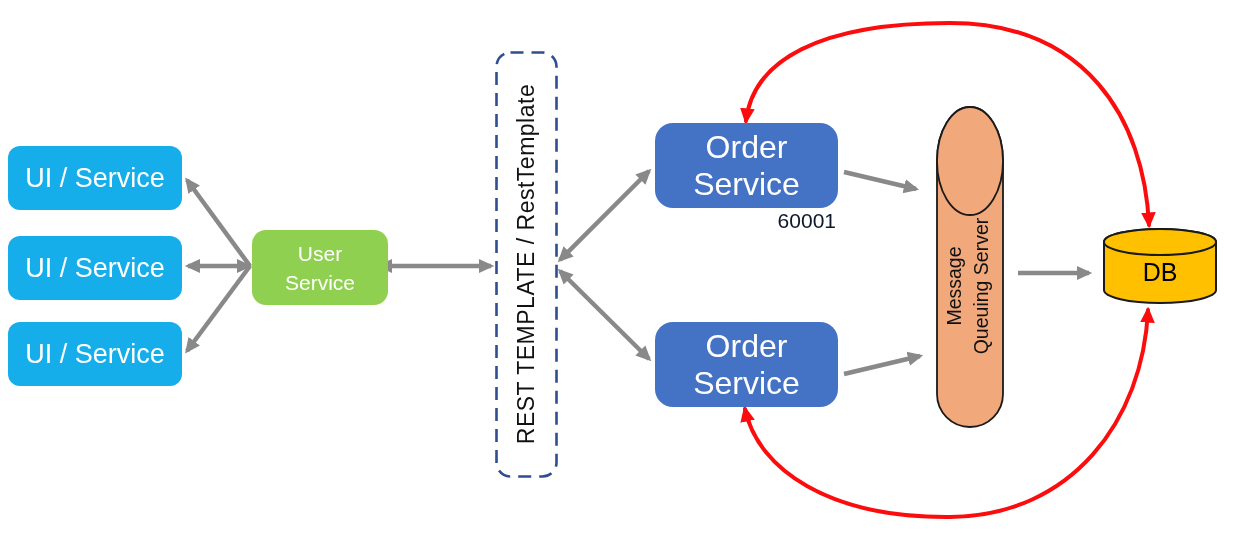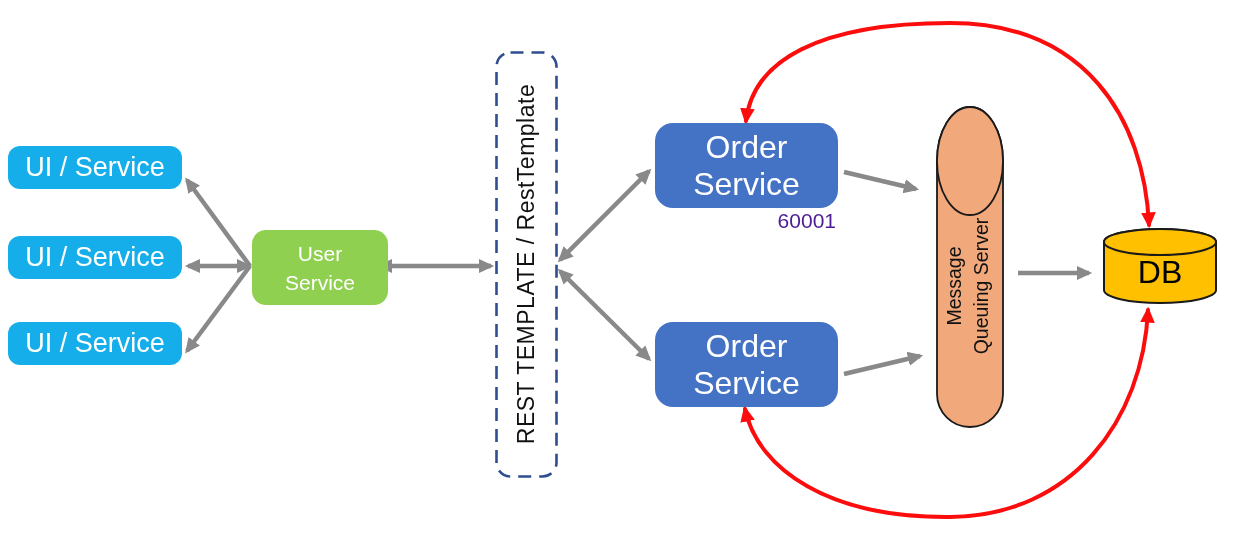--- a/index.html
+++ b/index.html
@@ -6,51 +6,51 @@
   .stage {
     position:relative; width:1238px; height:535px; background:#ffffff;
     font-family:"Liberation Sans", sans-serif; overflow:hidden;
   }
   svg.layer { position:absolute; left:0; top:0; width:1238px; height:535px; }
   .node {
     position:absolute; display:flex; align-items:center; justify-content:center;
     color:#ffffff; text-align:center; box-sizing:border-box;
   }
   .ui-box {
-    left:8px; width:174px; height:43px; background:#15AEEA; border-radius:12px;
+    left:8px; width:174px; height:64px; background:#15AEEA; border-radius:12px;
     font-size:27px;
   }
   .ui-1 { top:146px; } .ui-2 { top:236px; } .ui-3 { top:322px; }
   .user-box {
     left:252px; top:230px; width:136px; height:75px; background:#90D050;
     border-radius:14px; font-size:21px; line-height:29px; white-space:pre-line;
   }
   .order-box {
     left:655px; width:183px; height:85px; background:#4472C4; border-radius:18px;
     font-size:32px;
   }
   .order-1 { top:123px; } .order-2 { top:322px; }
   .port-label {
-    position:absolute; left:686px; width:150px; height:24px; color:#4c1d95;
+    position:absolute; left:686px; width:150px; height:24px; color:#0f172a;
     font-size:21px; text-align:right;
   }
   .port-1 { top:209px; } .port-2 { top:409px; }
   .rest-label {
     position:absolute; left:316px; top:248px; width:420px; height:32px;
     transform:rotate(-90deg); transform-origin:center; text-align:center;
     font-size:23px; color:#111111; letter-spacing:0.5px; line-height:32px;
   }
   .mq-label {
     position:absolute; left:819px; top:258px; width:300px; height:56px;
     transform:rotate(-90deg); transform-origin:center; text-align:center;
     font-size:19.5px; line-height:27px; color:#111111;
   }
   .db-label {
     position:absolute; left:1110px; top:257px; width:100px; height:30px;
-    color:#000000; font-size:32px; text-align:center; line-height:30px;
+    color:#000000; font-size:25px; text-align:center; line-height:30px;
   }
 </style>
 </head>
 <body>
 
 <div class="stage">
 
   <svg class="layer" viewBox="0 0 1238 535" xmlns="http://www.w3.org/2000/svg">
     <defs>
       <marker id="ag" viewBox="0 0 10 10" refX="7.5" refY="5" markerWidth="3.6" markerHeight="3.6" orient="auto-start-reverse">

